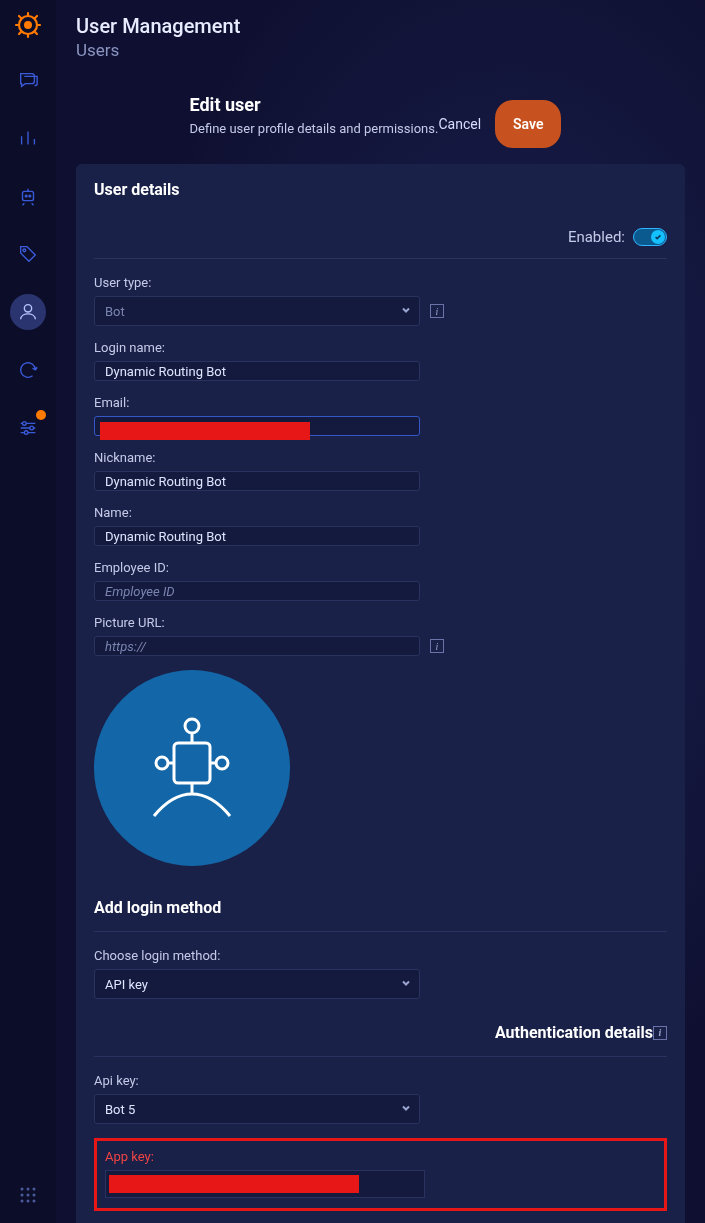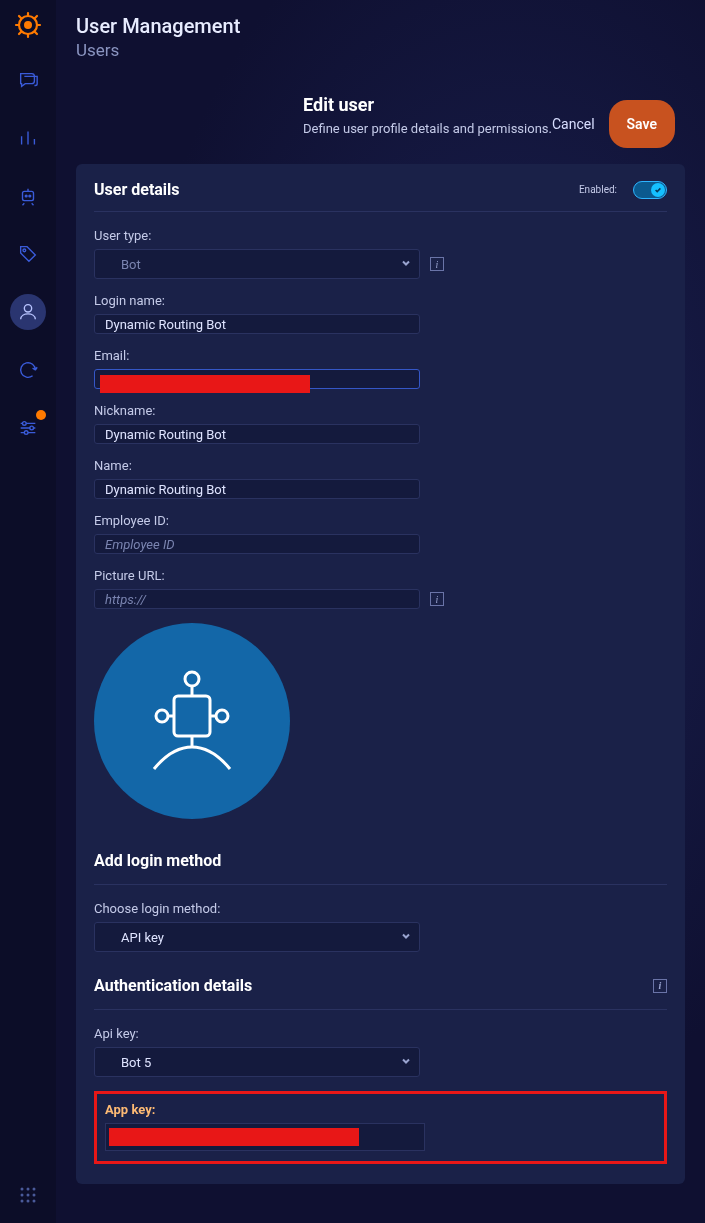--- a/index.html
+++ b/index.html
@@ -22,60 +22,60 @@
 
 
 .main { flex:1; background: radial-gradient(ellipse at 70% 40%, #1a2050 0%, #0f1031 60%); display:flex; flex-direction:column; }
 
 
 .header { padding: 14px 20px 10px 20px; }
 .header h1 { color:#e8ecff; font-size:20px; font-weight:500; }
 .header .sub { color:#8a94c0; font-size:17px; margin-top:2px; }
 
 
-.editbar { display:flex; align-items:flex-start; justify-content:flex-end; padding: 24px 30px 16px 20px; }
+.editbar { display:flex; align-items:flex-start; justify-content:center; padding: 24px 30px 16px 20px; }
 .editbar-left h2 { color:#fff; font-size:18px; font-weight:700; margin-bottom:6px; }
 .editbar-left p { color:#c4cae8; font-size:13px; }
 .editbar-right { display:flex; align-items:center; gap:14px; margin-top:6px; }
 .btn-cancel { color:#d8deff; background:none; border:none; font-size:14px; cursor:pointer; }
 .btn-save { background:#c8521f; color:#fff; border:none; border-radius:18px; padding:16px 18px; font-size:14px; font-weight:600; cursor:pointer; }
 
 
 .panel { margin: 0 20px; background:#1a2148; border-radius:6px; padding: 16px 18px 20px 18px; }
 .section-head { display:flex; justify-content:space-between; border-bottom:1px solid #2a3260; padding-bottom:12px; margin-bottom:16px; }
 .section-head h3 { color:#fff; font-size:16px; font-weight:700; }
-.enabled-wrap { display:flex; align-items:center; gap:16px; font-size:10px; color:#c4cae8; }
+.enabled-wrap { display:flex; align-items:center; gap:8px; font-size:15px; color:#c4cae8;margin-top:48px; }
 .toggle { width:34px; height:18px; background:#0b5a8f; border-radius:10px; position:relative; border:1px solid #2db5ff; cursor:pointer; }
 .toggle .knob { position:absolute; right:1px; top:1px; width:14px; height:14px; background:#15c0ff; border-radius:50%; display:flex; align-items:center; justify-content:center; }
 .toggle .knob svg { width:8px; height:8px; stroke:#063a5c; stroke-width:2; fill:none; }
 
 .field { margin-bottom:14px; }
 .field label { display:block; font-size:13px; color:#c4cae8; margin-bottom:6px; }
 .field .row { display:flex; align-items:center; gap:10px; }
 .input { flex:0 0 326px; height:20px; background:#141a3d; border:1px solid #2a3260; border-radius:3px; padding:0 10px; color:#dfe4ff; font-size:13px; font-style:normal; }
 .input::placeholder { color:#7a84b0; font-style:italic; }
-.select { flex:0 0 326px; height:30px; background:#141a3d; border:1px solid #2a3260; border-radius:3px; padding:0 26px; color:#7a84b0; font-size:13px; position:relative; display:flex; align-items:center; cursor:pointer; }
+.select { flex:0 0 326px; height:30px; background:#141a3d; border:1px solid #2a3260; border-radius:3px; padding:0 10px; color:#7a84b0; font-size:13px; position:relative; display:flex; align-items:center; cursor:pointer; }
 .select.val { color:#dfe4ff; }
 .select .chev { position:absolute; right:8px; top:50%; transform:translateY(-50%); }
 .select .chev svg { width:10px; height:10px; stroke:#9aa4d0; fill:none; stroke-width:2; }
 .info-icon { width:14px; height:14px; border:1px solid #6a74a8; color:#9aa4d0; font-size:10px; display:flex; align-items:center; justify-content:center; font-style:italic; font-family:serif; cursor:help; }
 .input.highlight { border:1px solid #3557c7; }
 .redact { background:#e81717; height:18px; }
 .redact.email { width:210px; margin:1px; }
 
 .avatar-block { margin:6px 0 22px 0; }
 .avatar { width:196px; height:196px; border-radius:50%; background:#1367a8; display:flex; align-items:center; justify-content:center; }
 .avatar svg { width:120px; height:120px; stroke:#fff; fill:none; stroke-width:3; }
 
 .section-title { color:#fff; font-size:16px; font-weight:700; border-bottom:1px solid #2a3260; padding:10px 0 14px 0; margin-bottom:16px; }
-.section-title.row2 { display:flex; justify-content:space-between; align-items:center; }
+.section-title.row2 { display:flex; justify-content:flex-end; align-items:center; }
 
 
 .hl-box { border:3px solid #e81717; padding:8px 8px 10px 8px; margin-top:4px; }
-.hl-box label { display:block; font-size:13px; color:#fdba74; margin-bottom:6px;font-weight:bold; }
+.hl-box label { display:block; font-size:13px; color:#ef4444; margin-bottom:6px; }
 .hl-input { width:320px; height:28px; background:#141a3d; border:1px solid #2a3260; padding:3px; display:flex; align-items:center; }
 .hl-input .redact { width:250px; height:18px; }
 </style>
 </head>
 <body>
 
 <div class="app">
 
   <div class="rail">
     <div class="logo">

